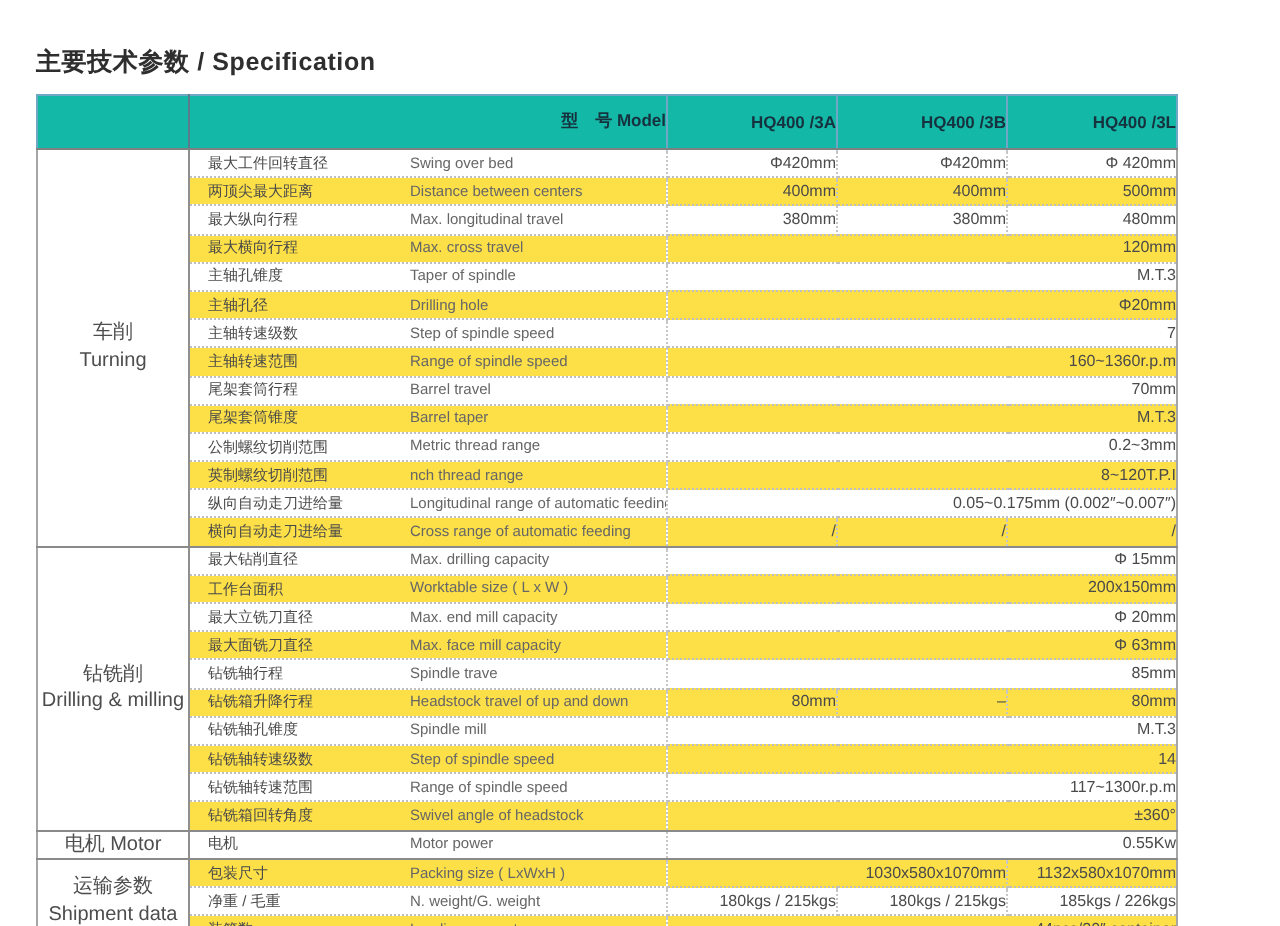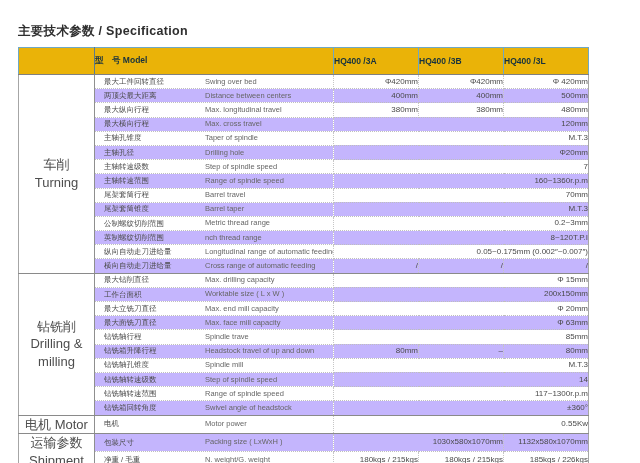--- a/index.html
+++ b/index.html
@@ -14,45 +14,45 @@
     font-size:12.5px; font-weight:bold; color:#2e2e2e;
     margin:3px 0 7px 0; letter-spacing:0.3px;
   }
   table.spec {
     border-collapse:collapse; table-layout:fixed;
     width:570px;
     border:1px solid #a6a6a6;
     border-bottom:2px solid #7a7a7a;
   }
   th {
-    height:26px; background:#eab308;
+    height:26px; background:#14b8a6;
     font-size:8.5px; font-weight:bold; color:#16323f;
     border:1px solid #6fa8c4; border-bottom:1px solid #808080;
-    padding:0; text-align:left;
+    padding:0; text-align:right;
   }
   th.group-h { border-right:1px solid #5c7b8c; }
   td {
     height:13.2px; padding:0;
     border-bottom:1px dotted #bfbfbf;
     border-right:1px dotted #c6c6c6;
     background:#ffffff;
     font-size:8px; line-height:1;
   }
   td:last-child { border-right:none; }
   .group-cell {
-    text-align:center; font-size:13px; color:#4d4d4d; line-height:1.35;
+    text-align:center; font-size:10px; color:#4d4d4d; line-height:1.35;
     background:#ffffff;
     border-right:1px solid #8f8f8f;
     border-bottom:1px solid #8a8a8a;
   }
   .label-cell { text-align:left; padding-left:9px; white-space:nowrap; overflow:hidden; }
   .label-cell .cn { display:inline-block; width:101px; font-size:7.5px; color:#4a4a4a; vertical-align:middle; }
   .label-cell .en { font-size:7.5px; color:#666666; vertical-align:middle; }
   .value-cell { text-align:right; font-size:8px; color:#4a4a4a; }
-  tr.alt .label-cell, tr.alt .value-cell { background:#c4b5fd; }
+  tr.alt .label-cell, tr.alt .value-cell { background:#fde047; }
   tr.sec-end td { border-bottom:1px solid #8a8a8a; }
 </style>
 </head>
 <body>
 
 <div class="page">
   <h1 class="title">主要技术参数 / Specification</h1>
 
   <table class="spec">
     <colgroup>

